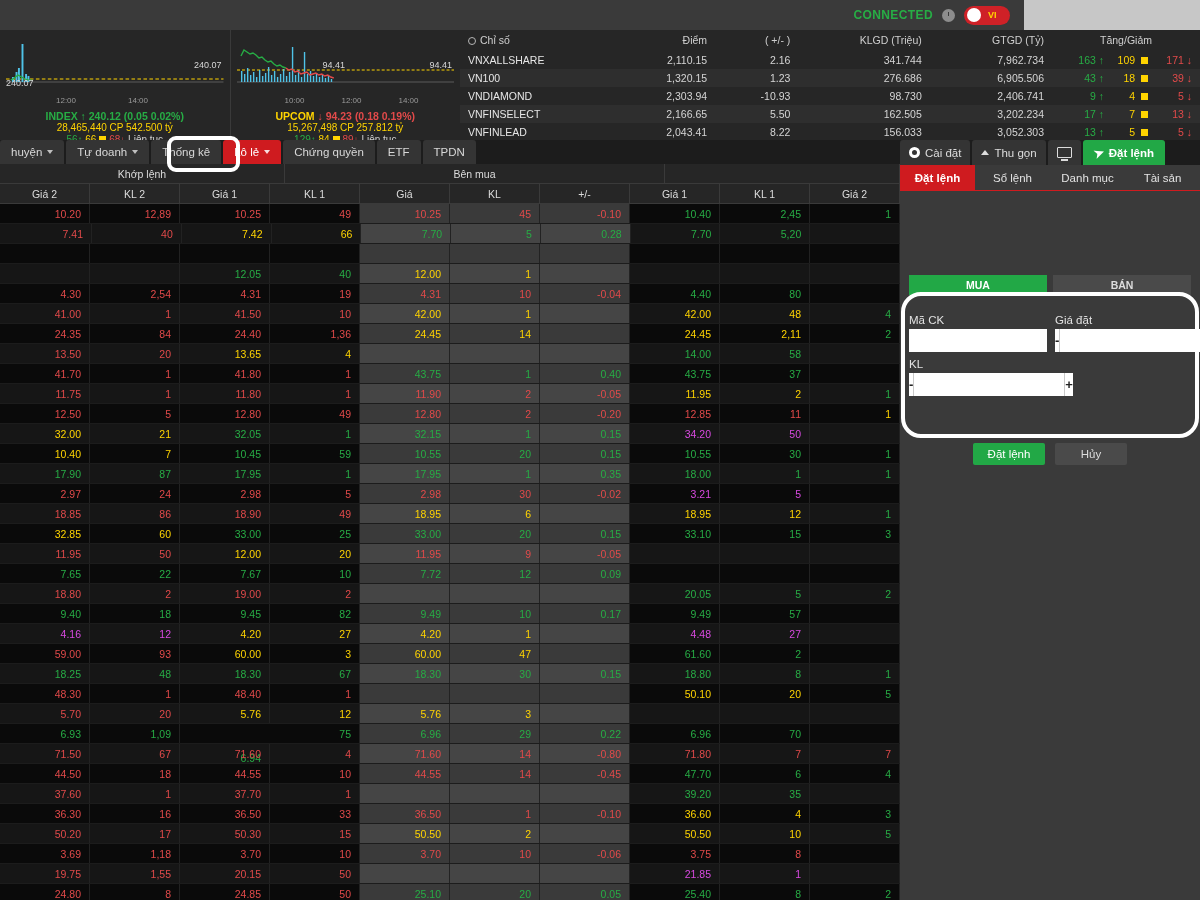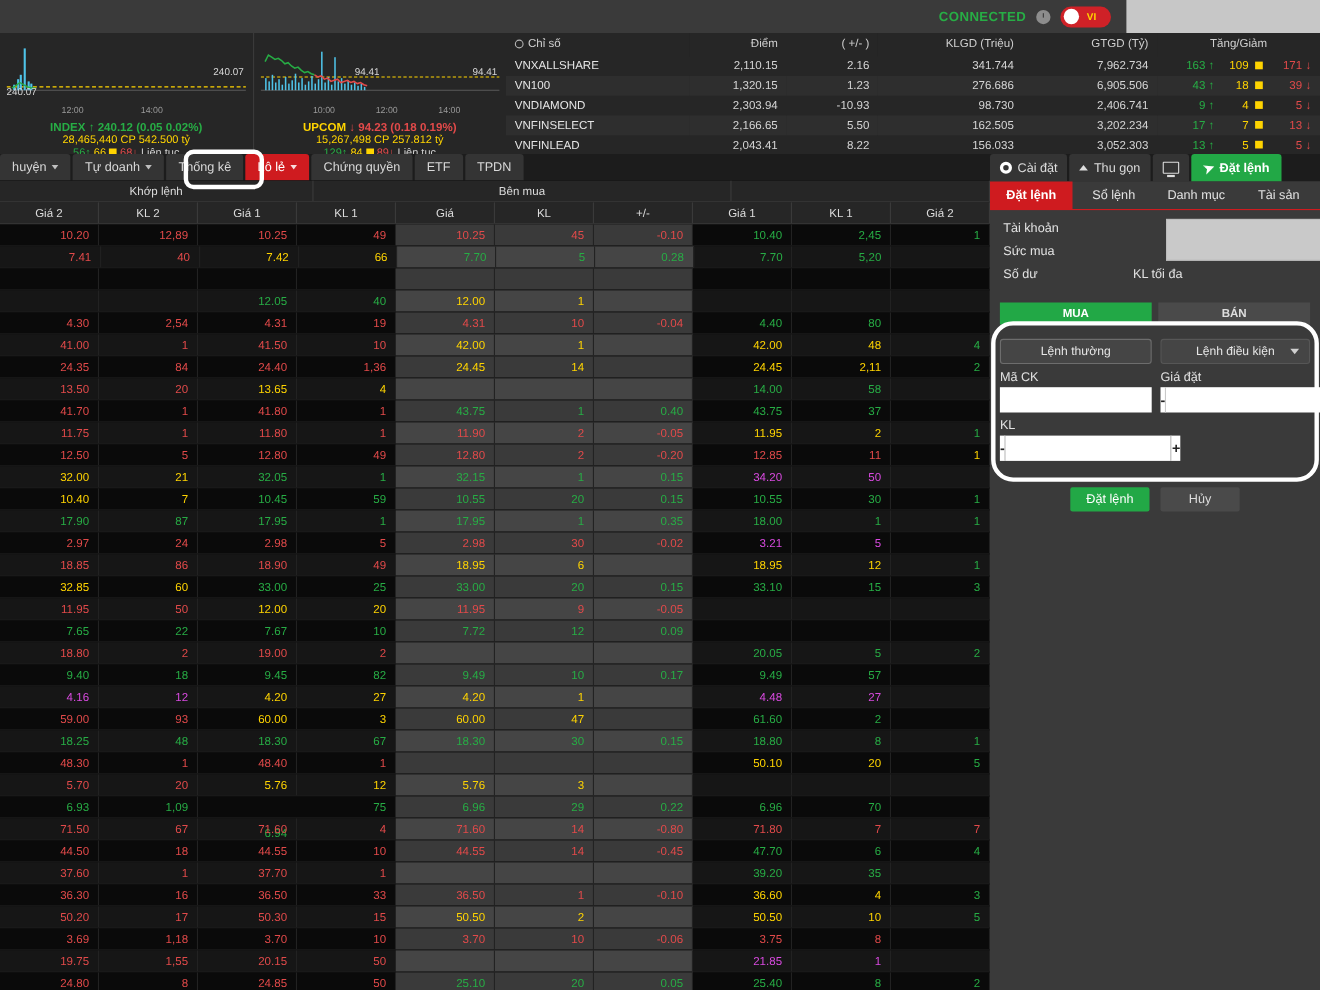--- a/index.html
+++ b/index.html
@@ -958,41 +958,27 @@
     </div>
   </div>
 
   <div class="rtabs" id="rtabs">
       <div class="rtab active">Đặt lệnh</div>
       <div class="rtab">Sổ lệnh</div>
       <div class="rtab">Danh mục</div>
       <div class="rtab">Tài sản</div>
     </div>
 
-  <div class="acct-area">
-    <div class="acct-lbl" style="left:12px; top:11px">Tài khoản</div>
-    <div class="acct-lbl" style="left:12px; top:32px">Sức mua</div>
-    <div class="acct-lbl" style="left:12px; top:53px">Số dư</div>
-    <div class="acct-lbl" style="left:130px; top:53px">KL tối đa</div>
-    <div class="acct-box"></div>
-  </div>
 
   <div class="side-btns">
     <div class="side-btn side-buy">MUA</div>
     <div class="side-btn side-sell">BÁN</div>
   </div>
 
   <div class="orderform">
-    <div class="of-row">
-      <div class="of-type">Lệnh thường</div>
-      <div class="of-cond">
-        <span>Lệnh điều kiện</span>
-        <span class="caret2"></span>
-      </div>
-    </div>
     <div class="of-row">
       <div class="of-lbl" style="width:138px">Mã CK</div>
       <div class="of-lbl" style="width:136px">Giá đặt</div>
     </div>
     <div class="of-row">
       <input class="of-input" value="" style="">
       <div class="spin" style="width:136px">
         <div class="spin-btn">-</div>
         <input class="spin-in" value="" style="">
 

